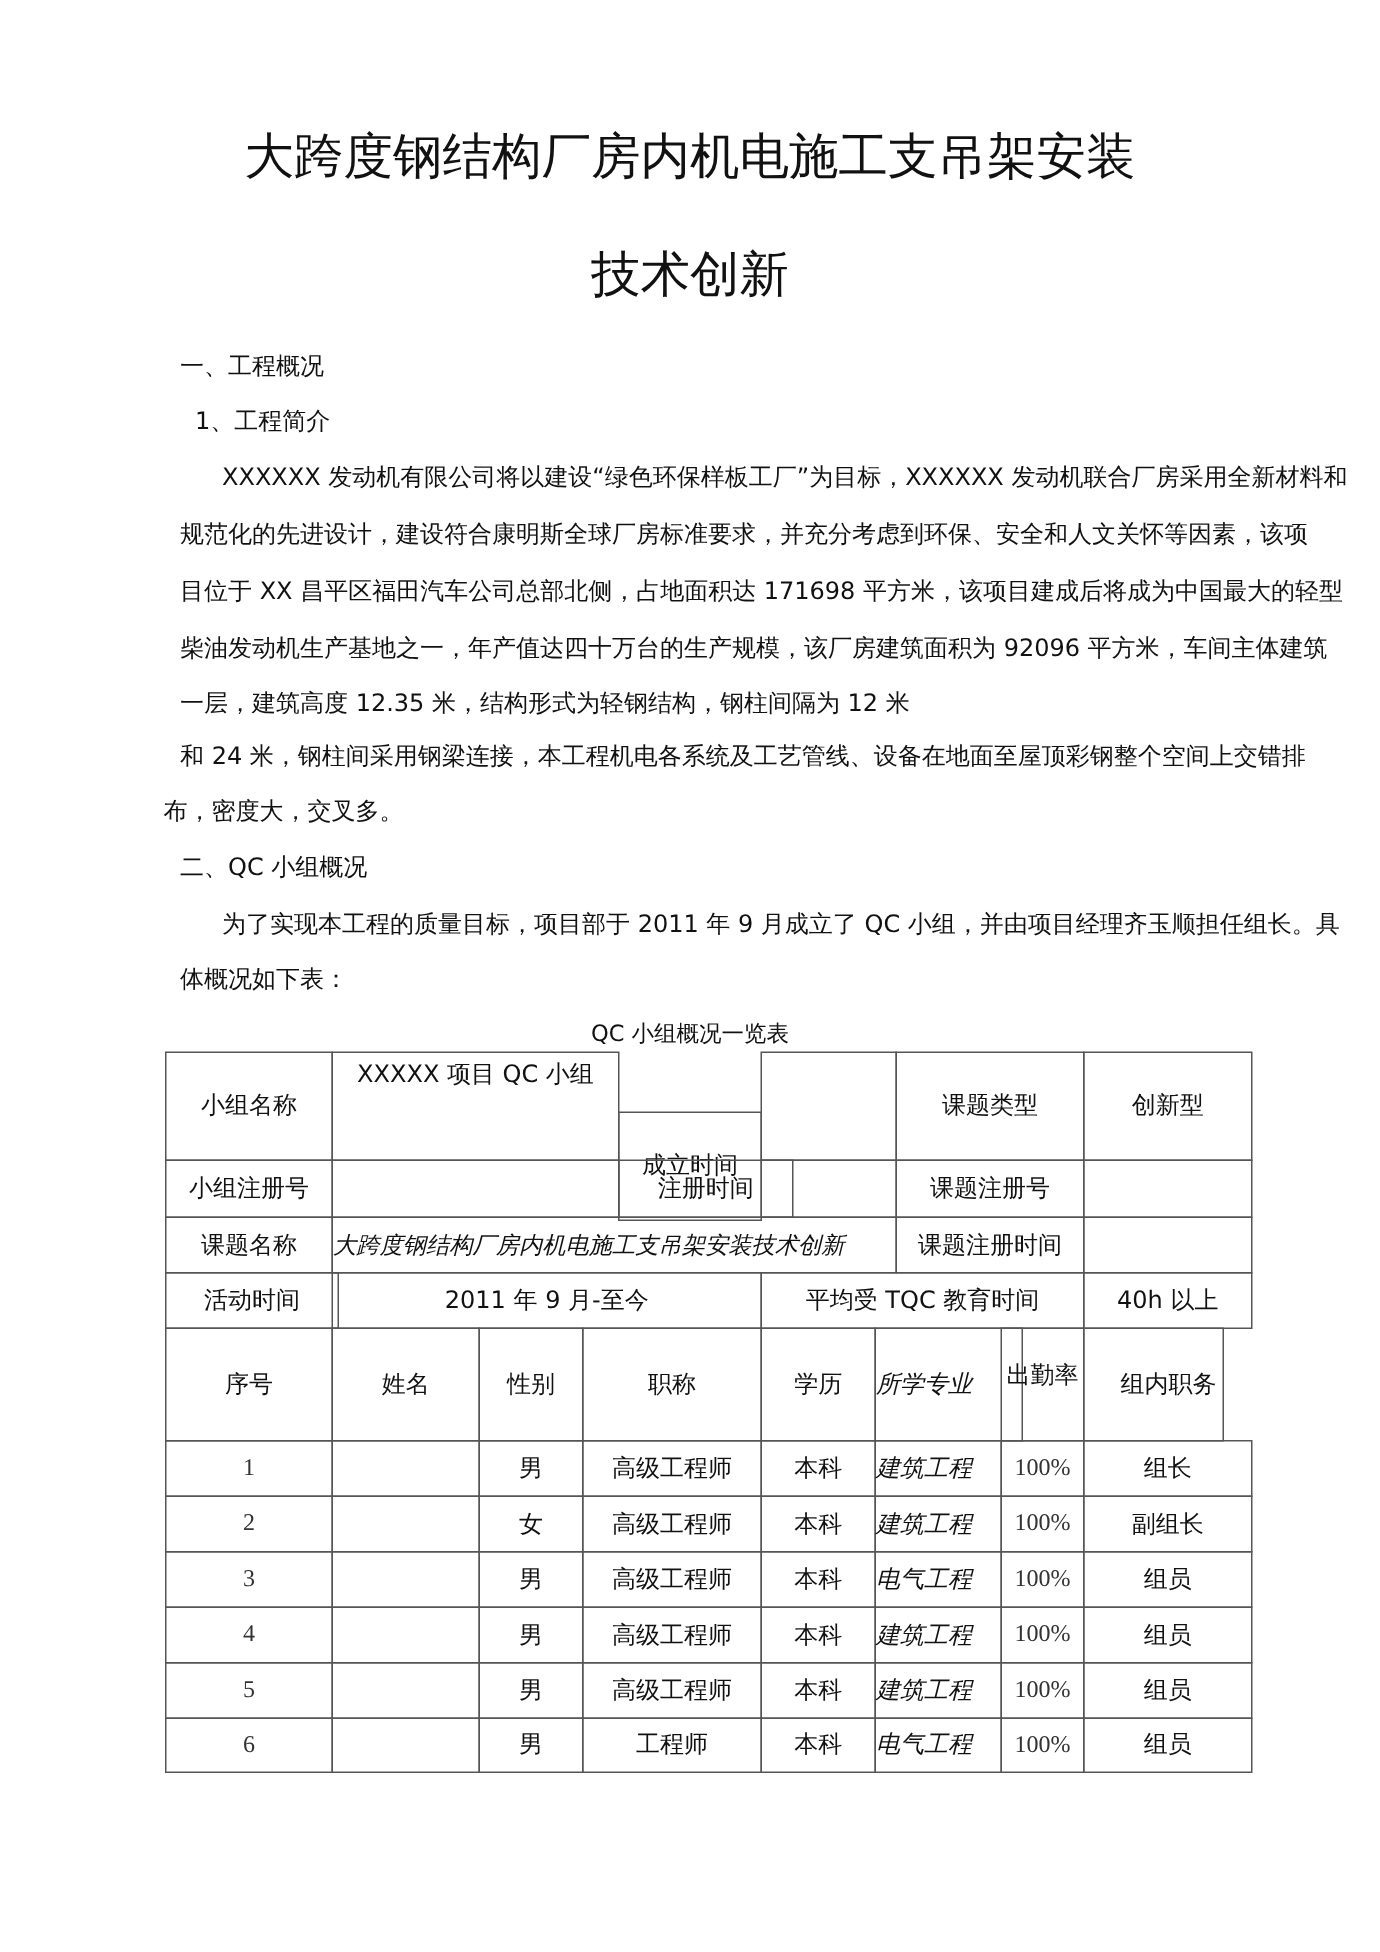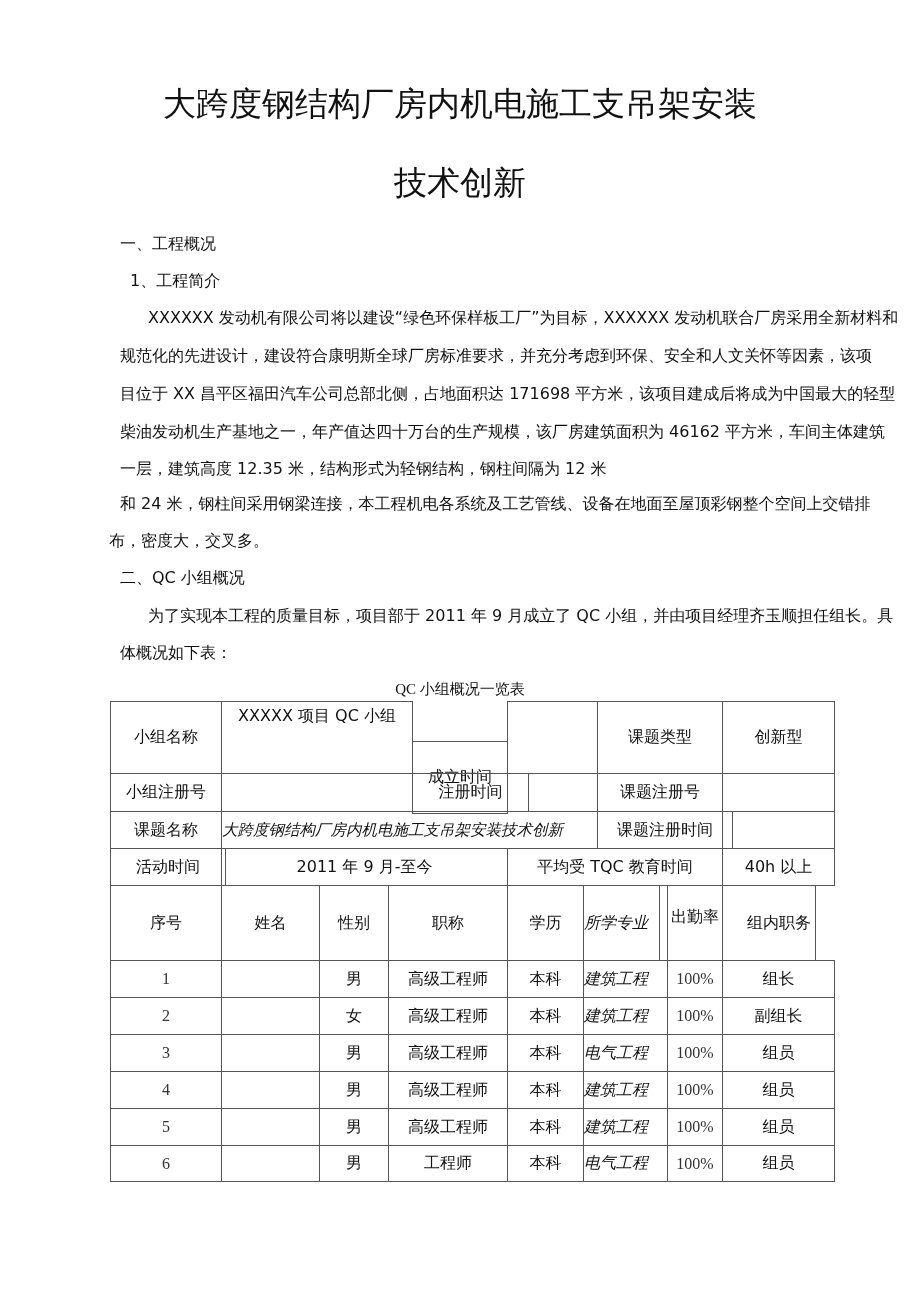--- a/index.html
+++ b/index.html
@@ -4,42 +4,42 @@
 <style>
   html, body { margin: 0; padding: 0; background: #ffffff; }
   body { width: 920px; height: 1301px; position: relative; overflow: hidden;
          font-family: "DejaVu Sans", "Liberation Sans", sans-serif; color: #111; }
   .title { position: absolute; left: 0; width: 920px; text-align: center;
            font-family: "DejaVu Serif", "Liberation Serif", serif; font-size: 33px; font-weight: normal; letter-spacing: 0px; }
   .t1 { top: 82px; }
   .t2 { top: 133px; margin-top: 28px; }
   .para { position: absolute; font-size: 16px; line-height: 20px; white-space: nowrap; }
   .num { font-family: "Liberation Serif", "DejaVu Serif", serif; font-size: 15px; color: #333; }
-  .caption { position: absolute; top: 680px; left: 0; width: 920px; text-align: center; font-size: 15px; font-family: Liberation Serif, serif; }
+  .caption { position: absolute; top: 680px; left: 0; width: 920px; text-align: center; font-size: 15px; }
   .cell { position: absolute; box-sizing: border-box; border: 1px solid #555;
           display: flex; align-items: center; justify-content: center; text-align: center;
           font-size: 16px; margin-left: -1px; margin-top: -1px; }
   .cell.top { align-items: flex-start; padding-top: 4px; }
   .cell.left { justify-content: flex-start; padding-left: 0; font-style: italic; }
   .cell.attn { align-items: flex-end; padding-bottom: 22px; }
   .table-wrap { position: absolute; left: 0; top: 0; }
 </style>
 </head>
 <body>
 
 <div class="title t1">大跨度钢结构厂房内机电施工支吊架安装</div>
 <div class="title t2">技术创新</div>
 
 <div class="para" style="left:120px; top:234px;">一、工程概况</div>
 <div class="para" style="left:130px; top:271px;">1、工程简介</div>
 
 <div class="para" style="left:148px; top:308px;">XXXXXX 发动机有限公司将以建设“绿色环保样板工厂”为目标，XXXXXX 发动机联合厂房采用全新材料和</div>
 <div class="para" style="left:120px; top:346px;">规范化的先进设计，建设符合康明斯全球厂房标准要求，并充分考虑到环保、安全和人文关怀等因素，该项</div>
 <div class="para" style="left:120px; top:384px;">目位于 XX 昌平区福田汽车公司总部北侧，占地面积达 171698 平方米，该项目建成后将成为中国最大的轻型</div>
-<div class="para" style="left:120px; top:422px;">柴油发动机生产基地之一，年产值达四十万台的生产规模，该厂房建筑面积为 46162 平方米，车间主体建筑</div>
+<div class="para" style="left:120px; top:422px;">柴油发动机生产基地之一，年产值达四十万台的生产规模，该厂房建筑面积为 92096 平方米，车间主体建筑</div>
 <div class="para" style="left:120px; top:459px;">一层，建筑高度 12.35 米，结构形式为轻钢结构，钢柱间隔为 12 米</div>
 <div class="para" style="left:120px; top:494px;">和 24 米，钢柱间采用钢梁连接，本工程机电各系统及工艺管线、设备在地面至屋顶彩钢整个空间上交错排</div>
 <div class="para" style="left:109px; top:531px;">布，密度大，交叉多。</div>
 
 <div class="para" style="left:120px; top:568px;">二、QC 小组概况</div>
 <div class="para" style="left:148px; top:606px;">为了实现本工程的质量目标，项目部于 2011 年 9 月成立了 QC 小组，并由项目经理齐玉顺担任组长。具</div>
 <div class="para" style="left:120px; top:643px;">体概况如下表：</div>
 
 <div class="caption">QC 小组概况一览表</div>
 
@@ -54,34 +54,34 @@
 
   <div class="cell" style="left:111px; top:774px; width:112px; height:39px;">小组注册号</div>
   <div class="cell" style="left:222px; top:774px; width:192px; height:39px;"></div>
   <div class="cell" style="left:413px; top:774px; width:117px; height:39px;">注册时间</div>
   <div class="cell" style="left:508px; top:774px; width:91px; height:39px;"></div>
   <div class="cell" style="left:598px; top:774px; width:126px; height:39px;">课题注册号</div>
   <div class="cell" style="left:723px; top:774px; width:113px; height:39px;"></div>
 
   <div class="cell" style="left:111px; top:812px; width:112px; height:38px;">课题名称</div>
   <div class="cell left" style="left:222px; top:812px; width:377px; height:38px; font-size:15.5px;">大跨度钢结构厂房内机电施工支吊架安装技术创新</div>
-  <div class="cell" style="left:598px; top:812px; width:136px; height:38px;">课题注册时间</div>
+  <div class="cell" style="left:598px; top:812px; width:126px; height:38px;">课题注册时间</div>
   <div class="cell" style="left:723px; top:812px; width:113px; height:38px;"></div>
 
   <div class="cell" style="left:111px; top:849px; width:116px; height:38px;">活动时间</div>
   <div class="cell" style="left:222px; top:849px; width:287px; height:38px;">2011 年 9 月-至今</div>
   <div class="cell" style="left:508px; top:849px; width:216px; height:38px;">平均受 TQC 教育时间</div>
   <div class="cell" style="left:723px; top:849px; width:113px; height:38px;">40h 以上</div>
 
   <div class="cell" style="left:111px; top:886px; width:112px; height:76px;">序号</div>
   <div class="cell" style="left:222px; top:886px; width:99px; height:76px;">姓名</div>
   <div class="cell" style="left:320px; top:886px; width:70px; height:76px;">性别</div>
   <div class="cell" style="left:389px; top:886px; width:120px; height:76px;">职称</div>
   <div class="cell" style="left:508px; top:886px; width:77px; height:76px;">学历</div>
-  <div class="cell left" style="left:584px; top:886px; width:77px; height:76px;">所学专业</div>
+  <div class="cell left" style="left:584px; top:886px; width:99px; height:76px;">所学专业</div>
   <div class="cell attn" style="left:668px; top:886px; width:56px; height:76px; padding-bottom:20px; align-items:center; padding-top:8px;">出勤率</div>
   <div class="cell" style="left:723px; top:886px; width:94px; height:76px;padding-left:20px;">组内职务</div>
 
   <div>
     <div class="cell num" style="left:111px; top:961px; width:112px; height:38px;">1</div>
     <div class="cell" style="left:222px; top:961px; width:99px; height:38px;"></div>
     <div class="cell" style="left:320px; top:961px; width:70px; height:38px;">男</div>
     <div class="cell" style="left:389px; top:961px; width:120px; height:38px;">高级工程师</div>
     <div class="cell" style="left:508px; top:961px; width:77px; height:38px;">本科</div>
     <div class="cell left" style="left:584px; top:961px; width:85px; height:38px;">建筑工程</div>

